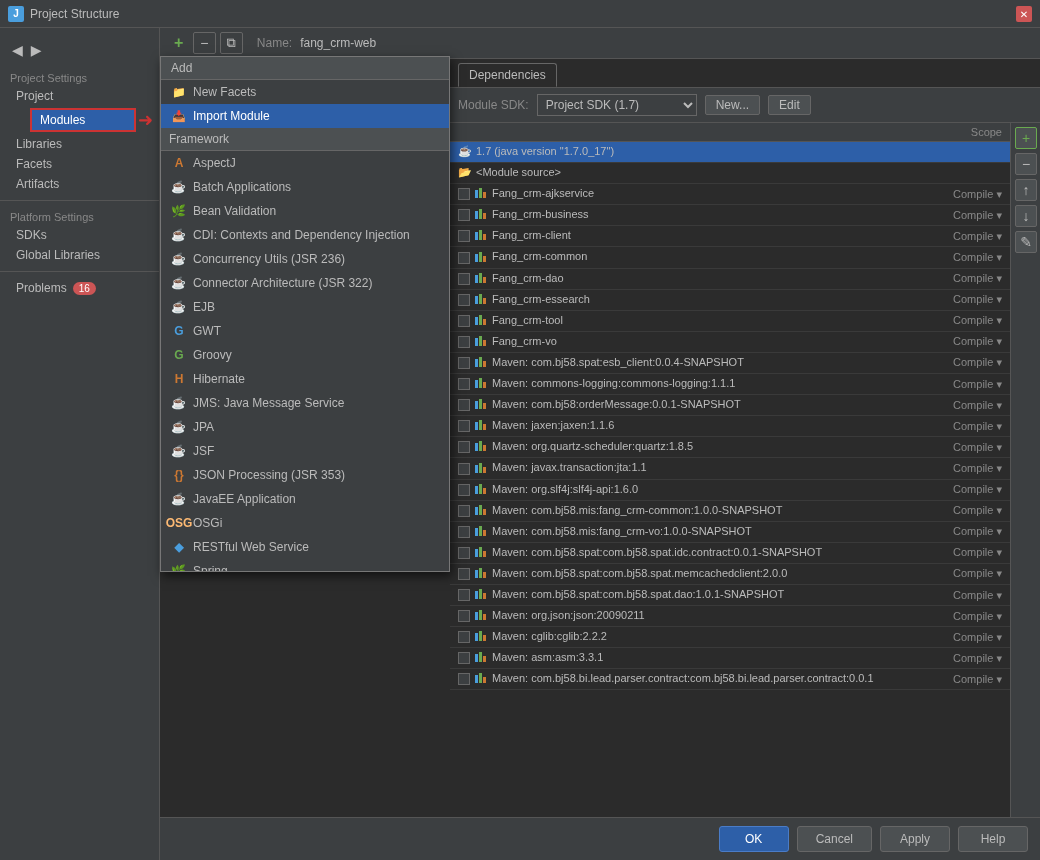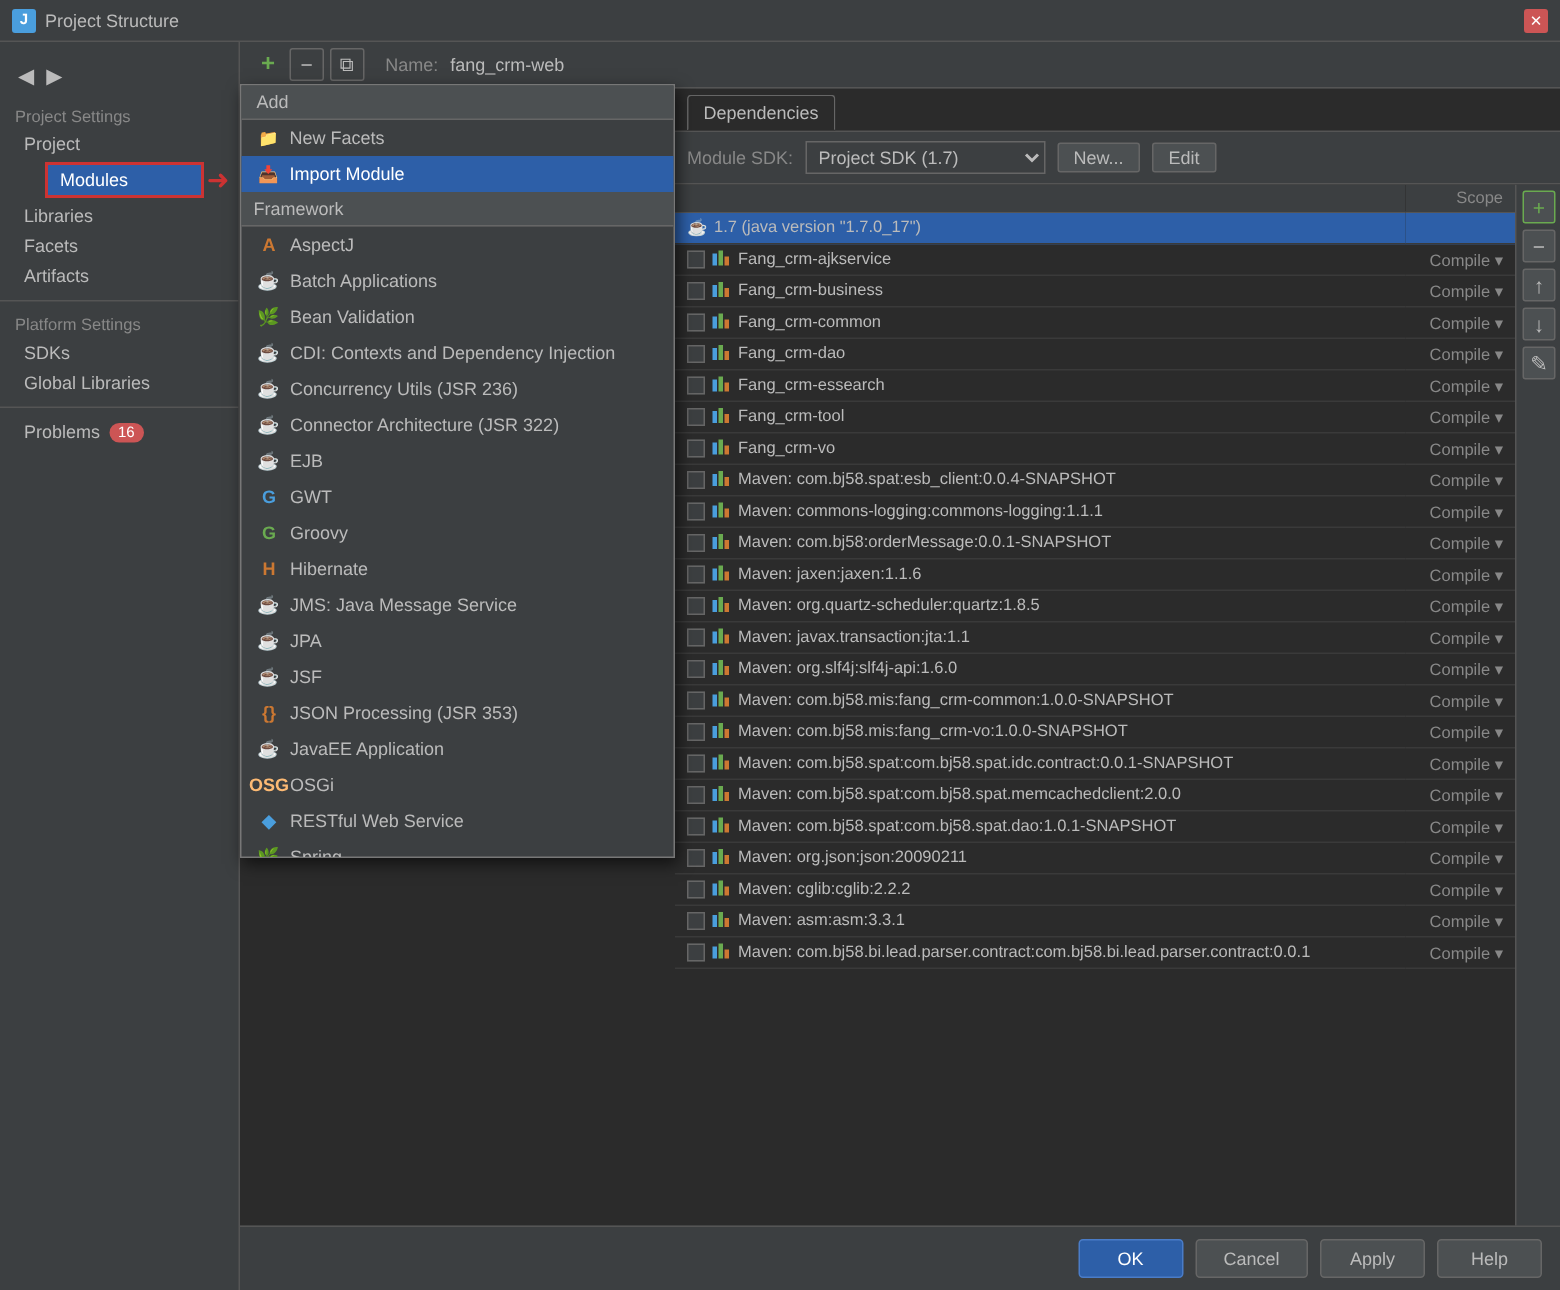--- a/index.html
+++ b/index.html
@@ -580,33 +580,45 @@
                   <th></th>
                   <th class="scope-col">Scope</th>
                 </tr>
               </thead>
               <tbody id="dep-tbody">
               <tr class="selected-row">
                     <td><span class="dep-row-icon" style="color: rgb(204, 120, 50);">☕</span><span>1.7 (java version "1.7.0_17")</span></td>
                     <td class="scope-col"></td>
                   </tr>
                   <tr>
+                    <td><span class="dep-row-icon">📂</span><span>&lt;Module source&gt;</span></td>
+                    <td class="scope-col"></td>
+                  </tr>
+                  <tr>
                     <td><span class="checkbox"></span><span class="dep-row-icon"><svg width="14" height="14" viewBox="0 0 14 14">
                           <rect x="1" y="3" width="3" height="8" fill="#4a9edd"></rect>
                           <rect x="5" y="1" width="3" height="10" fill="#6aaa50"></rect>
                           <rect x="9" y="5" width="3" height="6" fill="#cc7832"></rect>
                         </svg></span><span>Fang_crm-ajkservice</span></td>
                     <td class="scope-col"><span class="scope-dropdown">Compile ▾</span></td>
                   </tr>
                   <tr>
                     <td><span class="checkbox"></span><span class="dep-row-icon"><svg width="14" height="14" viewBox="0 0 14 14">
                           <rect x="1" y="3" width="3" height="8" fill="#4a9edd"></rect>
                           <rect x="5" y="1" width="3" height="10" fill="#6aaa50"></rect>
                           <rect x="9" y="5" width="3" height="6" fill="#cc7832"></rect>
                         </svg></span><span>Fang_crm-business</span></td>
+                    <td class="scope-col"><span class="scope-dropdown">Compile ▾</span></td>
+                  </tr>
+                  <tr>
+                    <td><span class="checkbox"></span><span class="dep-row-icon"><svg width="14" height="14" viewBox="0 0 14 14">
+                          <rect x="1" y="3" width="3" height="8" fill="#4a9edd"></rect>
+                          <rect x="5" y="1" width="3" height="10" fill="#6aaa50"></rect>
+                          <rect x="9" y="5" width="3" height="6" fill="#cc7832"></rect>
+                        </svg></span><span>Fang_crm-client</span></td>
                     <td class="scope-col"><span class="scope-dropdown">Compile ▾</span></td>
                   </tr>
                   <tr>
                     <td><span class="checkbox"></span><span class="dep-row-icon"><svg width="14" height="14" viewBox="0 0 14 14">
                           <rect x="1" y="3" width="3" height="8" fill="#4a9edd"></rect>
                           <rect x="5" y="1" width="3" height="10" fill="#6aaa50"></rect>
                           <rect x="9" y="5" width="3" height="6" fill="#cc7832"></rect>
                         </svg></span><span>Fang_crm-common</span></td>
                     <td class="scope-col"><span class="scope-dropdown">Compile ▾</span></td>
                   </tr>

